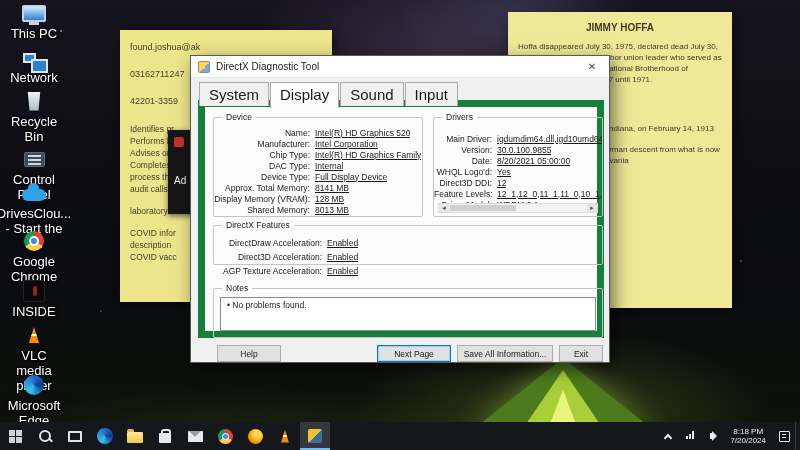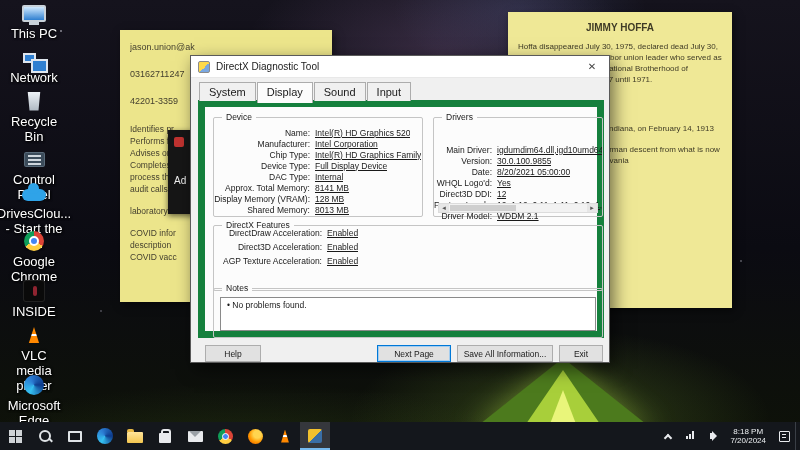--- a/index.html
+++ b/index.html
@@ -62,30 +62,30 @@
 
   
   .dlg { position:absolute; left:190px; top:55px; width:420px; height:308px; z-index:4; background:#f0f0f0;
     border:1px solid #5a5a5a; box-shadow:4px 6px 16px rgba(0,0,0,.55); font-size:9px; color:#1a1a1a; }
   .dlg-titlebar { position:absolute; left:0; top:0; right:0; height:22px; background:#fff; display:flex; align-items:center; padding-left:7px; border-bottom:1px solid #e8e8e8; }
   .dlg-icon { width:12px; height:12px; background:linear-gradient(135deg,#ffd94a 0 55%, #7aa7e0 55%); border:1px solid #8a8a8a; border-radius:2px; margin-right:6px; flex:none; }
   .dlg-title { font-size:10px; }
   .dlg-close { margin-left:auto; width:34px; height:22px; display:flex; align-items:center; justify-content:center; font-size:10px; color:#444; cursor:pointer; }
 
   .tabs { position:absolute; left:8px; top:26px; display:flex; z-index:2; }
-  .tab { padding:3px 9px 3px; background:#f0f0f0; border:1px solid #acacac; border-bottom:none; margin-right:1px; font-size:11px; cursor:pointer; }
+  .tab { padding:3px 9px 3px; background:#f0f0f0; border:1px solid #acacac; border-bottom:none; margin-right:1px; font-size:15px; cursor:pointer; }
   .tab.active { background:#fcfcfc; padding-bottom:5px; margin-bottom:-2px; position:relative; }
 
   .page { position:absolute; left:7px; top:44px; width:406px; height:238px; background:#fcfcfc; border:7px solid #15803d; }
 
   .group { position:absolute; border:1px solid #c5c5c5; border-radius:2px; }
   .gtitle { position:absolute; top:-6px; left:8px; background:#fcfcfc; padding:0 4px; font-size:8.5px; }
   .g-device { left:8px; top:10px; width:210px; height:100px; padding-top:9px; }
-  .g-drivers { left:228px; top:10px; width:170px; height:100px; padding-top:26px; }
-  .g-features { left:8px; top:118px; width:390px; height:66px; }
+  .g-drivers { left:228px; top:10px; width:170px; height:100px; padding-top:15px; }
+  .g-features { left:8px; top:118px; width:390px; height:40px; padding-top:10px; }
   .g-notes { left:8px; top:181px; width:390px; height:50px; }
 
   .frow { display:flex; align-items:center; height:11px; font-size:8.5px; }
   .fl { text-align:right; flex:none; white-space:nowrap; }
   .w96 { width:96px; } .w58 { width:58px; } .w108 { width:108px; }
   .fv { margin-left:5px; white-space:nowrap; overflow:hidden;text-decoration:underline; }
   .g-features .frow { height:14px; }
 
   .hscroll { position:absolute; left:4px; right:4px; bottom:3px; height:10px; background:#f2f2f2; border:1px solid #dcdcdc; display:flex; align-items:stretch; }
   .harrow { width:10px; background:#e6e6e6; color:#555; font-size:7px; line-height:8px; text-align:center; cursor:pointer; flex:none; }
@@ -197,21 +197,21 @@
     <div class="di-label">VLC media player</div>
   </div>
 <div class="dicon" style="top:374px">
     <div class="di">
       <div class="di-edge"></div>
     </div>
     <div class="di-label">Microsoft Edge</div>
   </div>
 
 <div class="note note-left">
-  <div class="nl-contact">jason.union@ak</div>
+  <div class="nl-contact">found.joshua@ak</div>
   <div class="nl-contact">03162711247</div>
   <div class="nl-contact">42201-3359</div>
   <div class="nl-body">Identifies pr</div>
   <div class="nl-body">Performs fo</div>
   <div class="nl-body">Advises on i</div>
   <div class="nl-body">Completes</div>
   <div class="nl-body">process the</div>
   <div class="nl-body" style="margin-bottom:10px">audit calls t</div>
   <div class="nl-body" style="margin-bottom:10px">laboratory t</div>
   <div class="nl-body">COVID infor</div>
@@ -258,26 +258,26 @@
         </div>
       <div class="frow">
           <span class="fl w96">Manufacturer:</span>
           <span class="fv">Intel Corporation</span>
         </div>
       <div class="frow">
           <span class="fl w96">Chip Type:</span>
           <span class="fv">Intel(R) HD Graphics Family</span>
         </div>
       <div class="frow">
+          <span class="fl w96">DAC Type:</span>
+          <span class="fv">Internal</span>
+        </div>
+      <div class="frow">
           <span class="fl w96">Device Type:</span>
           <span class="fv">Full Display Device</span>
-        </div>
-      <div class="frow">
-          <span class="fl w96">DAC Type:</span>
-          <span class="fv">Internal</span>
         </div>
       <div class="frow">
           <span class="fl w96">Approx. Total Memory:</span>
           <span class="fv">8141 MB</span>
         </div>
       <div class="frow">
           <span class="fl w96">Display Memory (VRAM):</span>
           <span class="fv">128 MB</span>
         </div>
       <div class="frow">
@@ -343,21 +343,21 @@
     <div class="group g-notes">
       <span class="gtitle">Notes</span>
       <div class="notes-area">
         <span>•</span>
         <span>No problems found.</span>
       </div>
     </div>
 
   </div>
 
-  <button class="btn" style="left:14px;width:56px">Help</button>
+  <button class="btn" style="left:26px;width:64px">Help</button>
   <button class="btn focus" style="left:186px;width:74px">Next Page</button>
   <button class="btn" style="left:266px;width:96px">Save All Information...</button>
   <button class="btn" style="left:368px;width:44px">Exit</button>
 </div>
 
 <div class="taskbar">
   <div class="tb-left">
     <div class="tb-item">
         <div class="icn-win"></div>
       </div>

